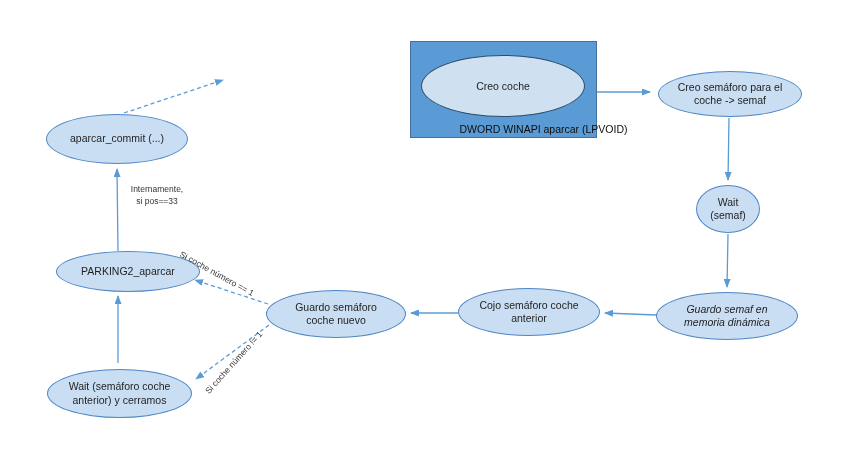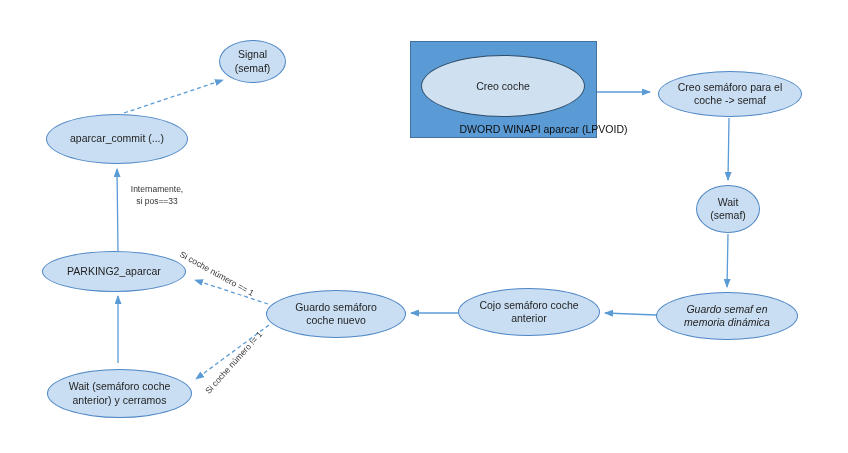--- a/index.html
+++ b/index.html
@@ -32,21 +32,21 @@
     border:1.5px solid var(--node_border);
     box-sizing:border-box;
     display:flex;align-items:center;justify-content:center;
     text-align:center;
     color:var(--text);
     font-size:10.5px;line-height:1.25;
     padding:2px 8px;
   }
   .n-signal      {left:219px;top:40px;width:67px;height:43px;}
   .n-commit      {left:46px;top:114px;width:142px;height:50px;}
-  .n-parking     {left:42px;top:251px;width:144px;height:41px;}
+  .n-parking     {left:56px;top:251px;width:144px;height:41px;}
   .n-waitant     {left:47px;top:369px;width:145px;height:49px;}
   .n-guardonuevo {left:266px;top:290px;width:140px;height:48px;}
   .n-cojo        {left:458px;top:288px;width:142px;height:48px;}
   .n-guardosemaf {left:656px;top:292px;width:142px;height:48px;font-style:italic;}
   .n-waitsemaf   {left:696px;top:185px;width:64px;height:48px;}
   .n-creo        {left:658px;top:71px;width:144px;height:46px;}
   .n-guardonuevo span{display:inline-block;max-width:96px;}
   .n-guardosemaf span{display:inline-block;max-width:102px;}
   .proc-rect{
     position:absolute;left:410px;top:41px;width:187px;height:97px;
@@ -110,23 +110,20 @@
     <line class="dashed" x1="124" y1="113" x2="223" y2="80" marker-end="url(#arr)"></line>
   </svg>
 
   <div class="proc-rect">
     <div class="inner-ellipse">
       <span>Creo coche</span>
     </div>
     <div class="caption">DWORD WINAPI aparcar (LPVOID)</div>
   </div>
 
-  <div class="node n-signal">
-    <span>Signal (semaf)</span>
-  </div>
 
   <div class="node n-commit">
     <span>aparcar_commit (...)</span>
   </div>
 
   <div class="node n-parking">
     <span>PARKING2_aparcar</span>
   </div>
 
   <div class="node n-waitant">

